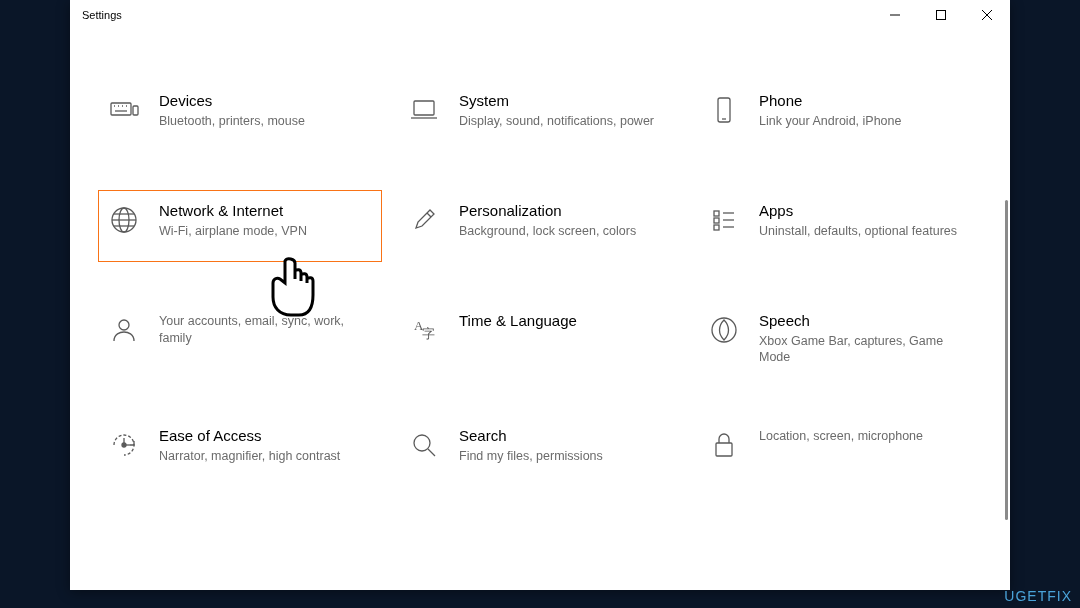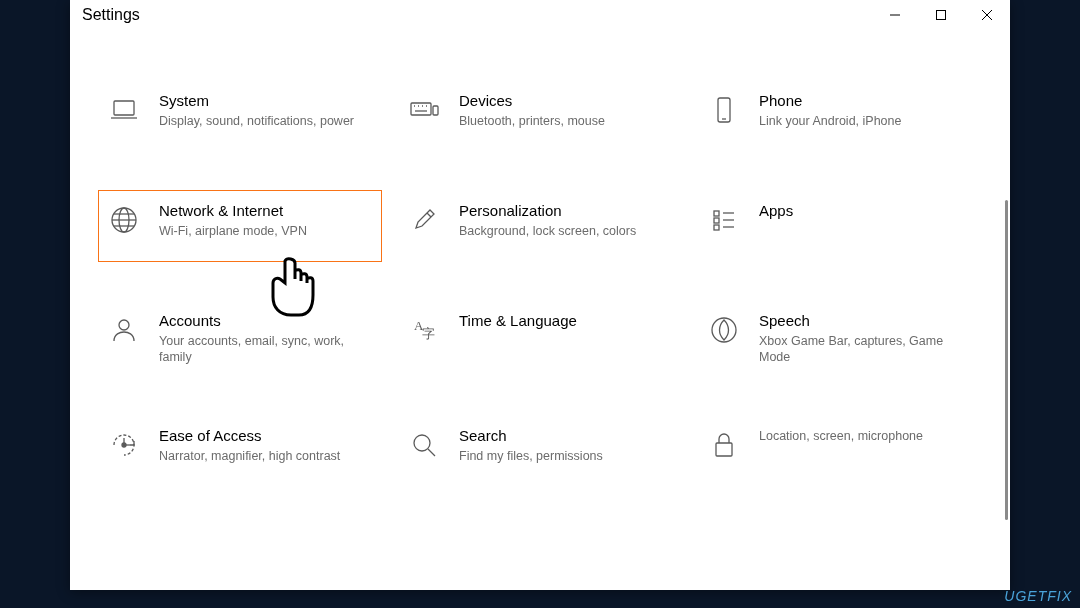--- a/index.html
+++ b/index.html
@@ -24,21 +24,21 @@
   }
   .titlebar {
     height: 30px;
     display: flex;
     align-items: center;
     justify-content: space-between;
     padding-left: 12px;
     background: #fff;
   }
   .titlebar-title {
-    font-size: 16px;
+    font-size: 11px;
     color: #000;
   }
   .titlebar-controls {
     display: flex;
     height: 100%;
   }
   .titlebar-btn {
     width: 46px;
     height: 30px;
     display: flex;
@@ -116,21 +116,20 @@
     border-radius: 2px;
   }
   .watermark {
     position: absolute;
     right: 8px;
     bottom: 4px;
     font-size: 14px;
     letter-spacing: 1px;
     color: #4aa3d9;
     font-weight: 400;
-    font-style: italic;
     margin-top: 19px;
   }
 </style>
 </head>
 <body>
 
 <div class="window">
   <div class="titlebar">
     <div class="titlebar-title">Settings</div>
     <div class="titlebar-controls">
@@ -152,51 +151,51 @@
       </div>
     </div>
   </div>
 
   <div class="content">
     <div class="grid">
 
       <div class="tile">
         <div class="tile-icon">
           <svg width="32" height="32" viewBox="0 0 32 32">
-              <rect x="6" y="7" width="20" height="14" rx="1"></rect>
-              <line x1="3" y1="24" x2="29" y2="24"></line>
-            </svg>
-        </div>
-        <div class="tile-text">
-          <div class="tile-title">System</div>
-          <div class="tile-desc">Display, sound, notifications, power</div>
-        </div>
-      </div>
-
-      <div class="tile">
-        <div class="tile-icon">
-          <svg width="32" height="32" viewBox="0 0 32 32">
               <rect x="3" y="9" width="20" height="12" rx="1"></rect>
               <rect x="25" y="12" width="5" height="9" rx="1"></rect>
               <line x1="6" y1="12" x2="7" y2="12"></line>
               <line x1="10" y1="12" x2="11" y2="12"></line>
               <line x1="14" y1="12" x2="15" y2="12"></line>
               <line x1="18" y1="12" x2="19" y2="12"></line>
               <line x1="7" y1="17" x2="19" y2="17"></line>
             </svg>
         </div>
         <div class="tile-text">
           <div class="tile-title">Devices</div>
           <div class="tile-desc">Bluetooth, printers, mouse</div>
         </div>
       </div>
 
       <div class="tile">
         <div class="tile-icon">
           <svg width="32" height="32" viewBox="0 0 32 32">
+              <rect x="6" y="7" width="20" height="14" rx="1"></rect>
+              <line x1="3" y1="24" x2="29" y2="24"></line>
+            </svg>
+        </div>
+        <div class="tile-text">
+          <div class="tile-title">System</div>
+          <div class="tile-desc">Display, sound, notifications, power</div>
+        </div>
+      </div>
+
+      <div class="tile">
+        <div class="tile-icon">
+          <svg width="32" height="32" viewBox="0 0 32 32">
               <rect x="10" y="4" width="12" height="24" rx="2"></rect>
               <line x1="14" y1="25" x2="18" y2="25"></line>
             </svg>
         </div>
         <div class="tile-text">
           <div class="tile-title">Phone</div>
           <div class="tile-desc">Link your Android, iPhone</div>
         </div>
       </div>
 
@@ -235,32 +234,32 @@
               <rect x="6" y="7" width="5" height="5"></rect>
               <rect x="6" y="14" width="5" height="5"></rect>
               <rect x="6" y="21" width="5" height="5"></rect>
               <line x1="15" y1="9" x2="26" y2="9"></line>
               <line x1="15" y1="16" x2="26" y2="16"></line>
               <line x1="15" y1="23" x2="26" y2="23"></line>
             </svg>
         </div>
         <div class="tile-text">
           <div class="tile-title">Apps</div>
+          <div class="tile-desc">Uninstall, defaults, optional features</div>
         </div>
       </div>
 
       <div class="tile">
         <div class="tile-icon">
           <svg width="32" height="32" viewBox="0 0 32 32">
               <circle cx="16" cy="11" r="5"></circle>
               <path d="M6 27 C6 20 12 18 16 18 C20 18 26 20 26 27"></path>
             </svg>
         </div>
         <div class="tile-text">
-          <div class="tile-title">Accounts</div>
           <div class="tile-desc">Your accounts, email, sync, work, family</div>
         </div>
       </div>
 
       <div class="tile">
         <div class="tile-icon">
           <svg width="32" height="32" viewBox="0 0 32 32">
               <text x="6" y="16" font-size="13" fill="#5a5a5a" stroke="none" font-family="Segoe UI">A</text>
               <text x="14" y="24" font-size="13" fill="#5a5a5a" stroke="none" font-family="Segoe UI">字</text>
             </svg>

